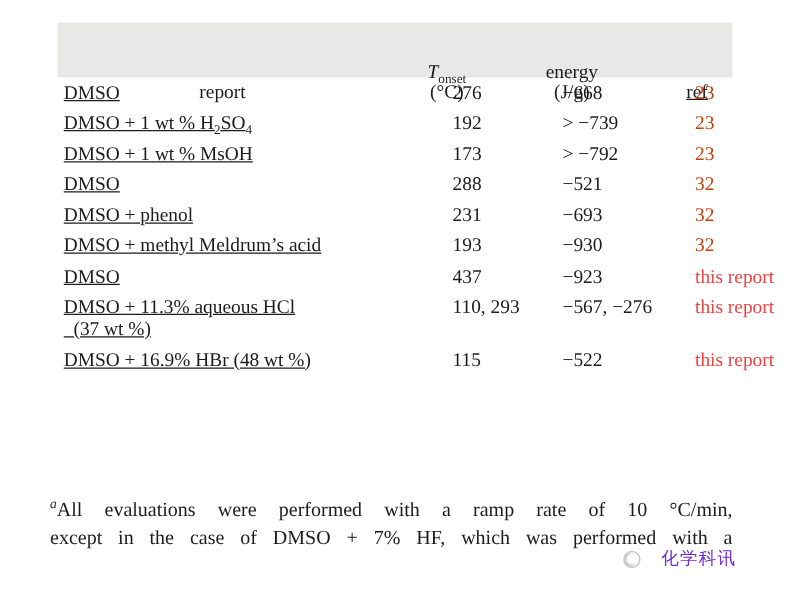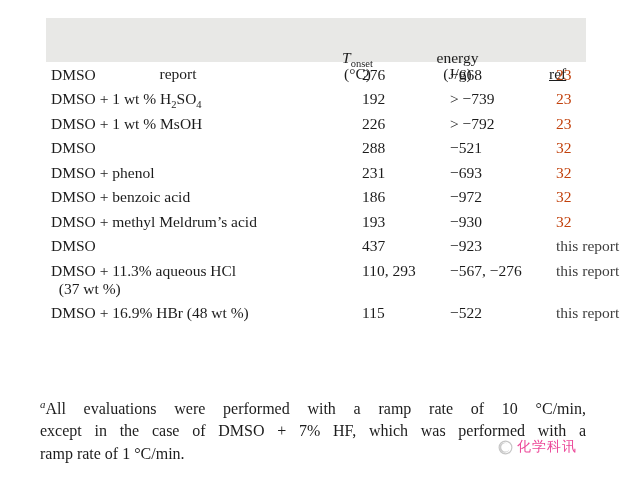--- a/index.html
+++ b/index.html
@@ -32,39 +32,39 @@
     position:absolute;left:46px;top:62px;
     width:540px;
     border-collapse:collapse;table-layout:fixed;
   }
   .data-table td{
     vertical-align:top;
     font-size:15.5px;line-height:18px;
     padding:3.5px 0 3px 0;
     white-space:nowrap;overflow:visible;
   }
-  td.c-sample{padding-left:5px;}
+  td.c-sample{padding-left:5px;text-decoration:underline;}
   td.c-t{padding-left:52px;}
   td.c-e{padding-left:45px;}
   td.c-r{padding-left:46px;}
   .ref-link{color:#c2410c;cursor:pointer;}
-  .ref-plain{color:#404040;}
+  .ref-plain{color:#ef4444;}
   
   .footnote{
     position:absolute;left:40px;top:398px;width:546px;
     font-size:16px;line-height:22.4px;
   }
   .fn-just{text-align:justify;text-align-last:justify;}
   .fn-last{text-align:left;}
   .footnote sup i{font-style:italic;}
   
   .watermark{
     position:absolute;left:497px;top:438px;
-    display:flex;align-items:center;gap:3px;
-    color:#ec4899;
+    display:flex;align-items:center;gap:15px;
+    color:#6d28d9;
   }
   .wm-logo{width:17px;height:17px;flex:0 0 auto;}
   .wm-text{
     font-size:14px;
     font-family:"DejaVu Sans","Liberation Sans",sans-serif;
     letter-spacing:1px;
   }
 </style>
 </head>
 <body>
@@ -99,40 +99,34 @@
         <td class="c-r ref-link">23</td>
       </tr>
       <tr>
         <td class="c-sample">DMSO + 1 wt % H<sub>2</sub>SO<sub>4</sub></td>
         <td class="c-t">192</td>
         <td class="c-e">&gt; −739</td>
         <td class="c-r ref-link">23</td>
       </tr>
       <tr>
         <td class="c-sample">DMSO + 1 wt % MsOH</td>
-        <td class="c-t">226</td>
+        <td class="c-t">173</td>
         <td class="c-e">&gt; −792</td>
         <td class="c-r ref-link">23</td>
       </tr>
       <tr>
         <td class="c-sample">DMSO</td>
         <td class="c-t">288</td>
         <td class="c-e">−521</td>
         <td class="c-r ref-link">32</td>
       </tr>
       <tr>
         <td class="c-sample">DMSO + phenol</td>
         <td class="c-t">231</td>
         <td class="c-e">−693</td>
-        <td class="c-r ref-link">32</td>
-      </tr>
-      <tr>
-        <td class="c-sample">DMSO + benzoic acid</td>
-        <td class="c-t">186</td>
-        <td class="c-e">−972</td>
         <td class="c-r ref-link">32</td>
       </tr>
       <tr>
         <td class="c-sample">DMSO + methyl Meldrum’s acid</td>
         <td class="c-t">193</td>
         <td class="c-e">−930</td>
         <td class="c-r ref-link">32</td>
       </tr>
       <tr>
         <td class="c-sample">DMSO</td>
@@ -151,21 +145,20 @@
         <td class="c-t">115</td>
         <td class="c-e">−522</td>
         <td class="c-r ref-plain">this report</td>
       </tr>
     </tbody>
   </table>
 
   <div class="footnote">
     <div class="fn-just"><sup><i>a</i></sup>All evaluations were performed with a ramp rate of 10 °C/min,</div>
     <div class="fn-just">except in the case of DMSO + 7% HF, which was performed with a</div>
-    <div class="fn-last">ramp rate of 1 °C/min.</div>
   </div>
 
   <div class="watermark">
     <svg class="wm-logo" viewBox="0 0 20 20">
       <circle cx="10" cy="10" r="7.5" fill="none" stroke="#c6c6c6" stroke-width="1.4"></circle>
       <path d="M12.5 5.5 A6 6 0 1 0 14.5 12 A5 5 0 1 1 12.5 5.5 Z" fill="#cccccc"></path>
     </svg>
     <span class="wm-text">化学科讯</span>
   </div>
 

